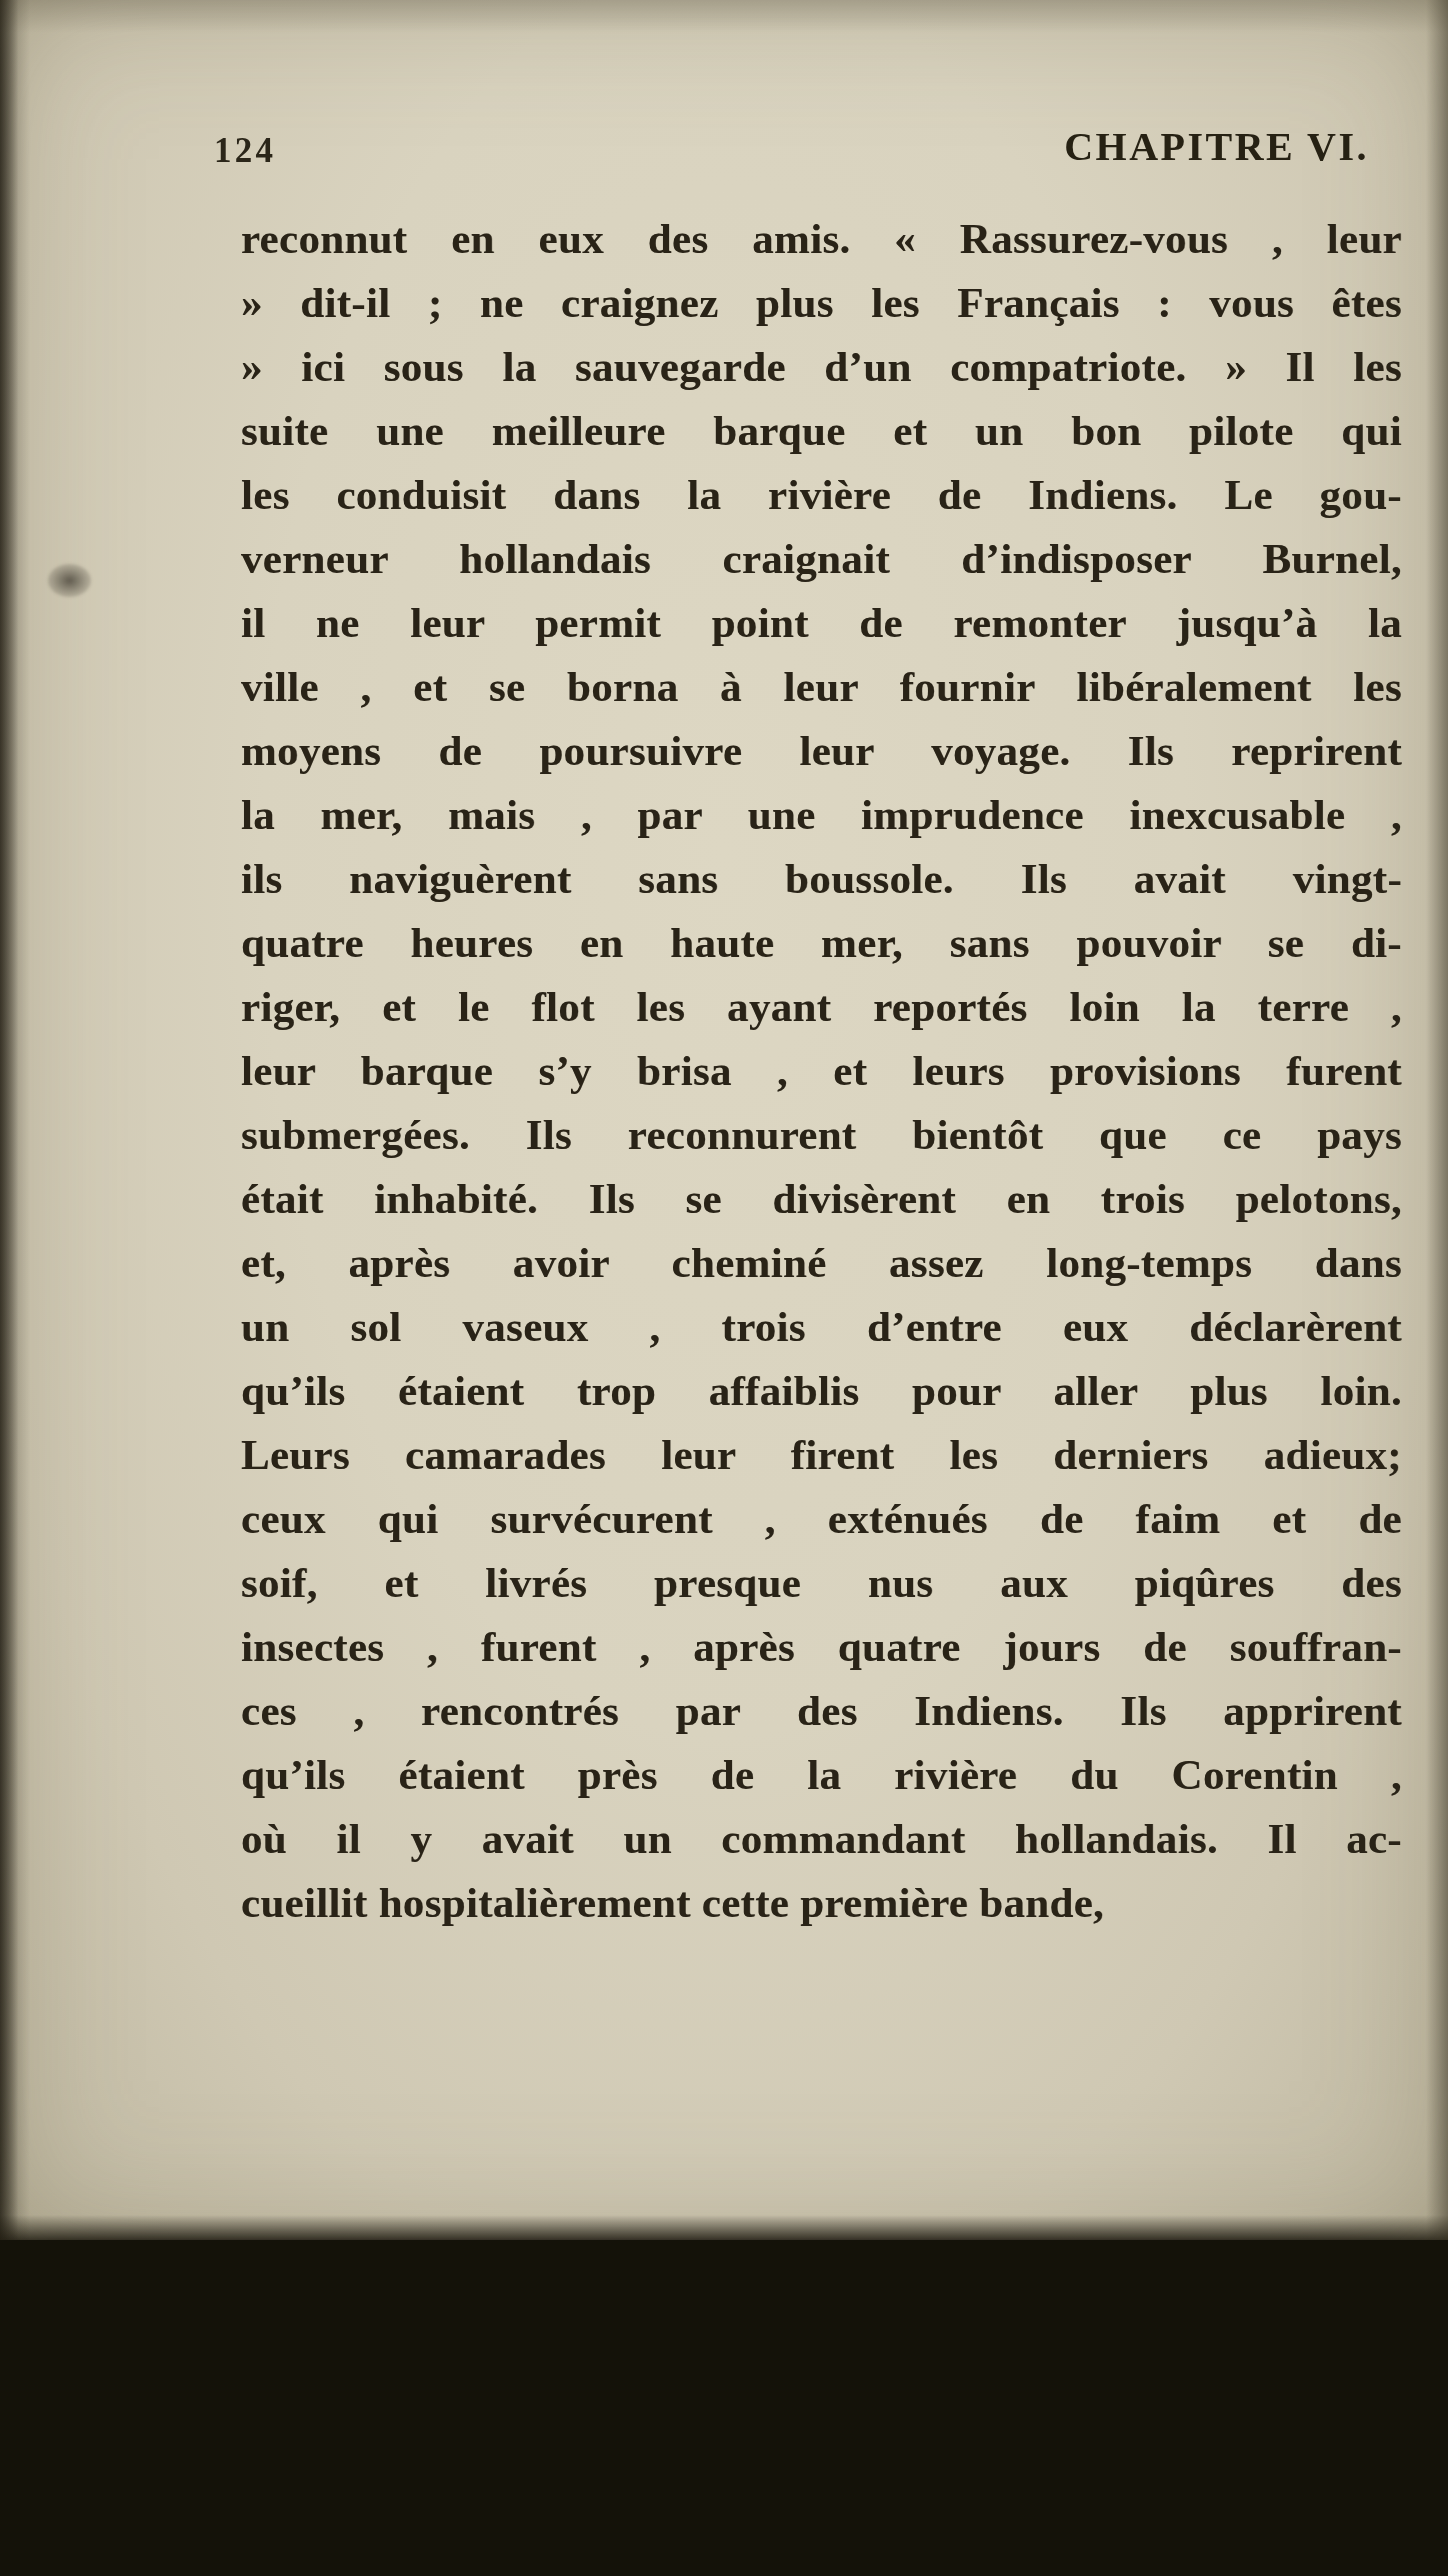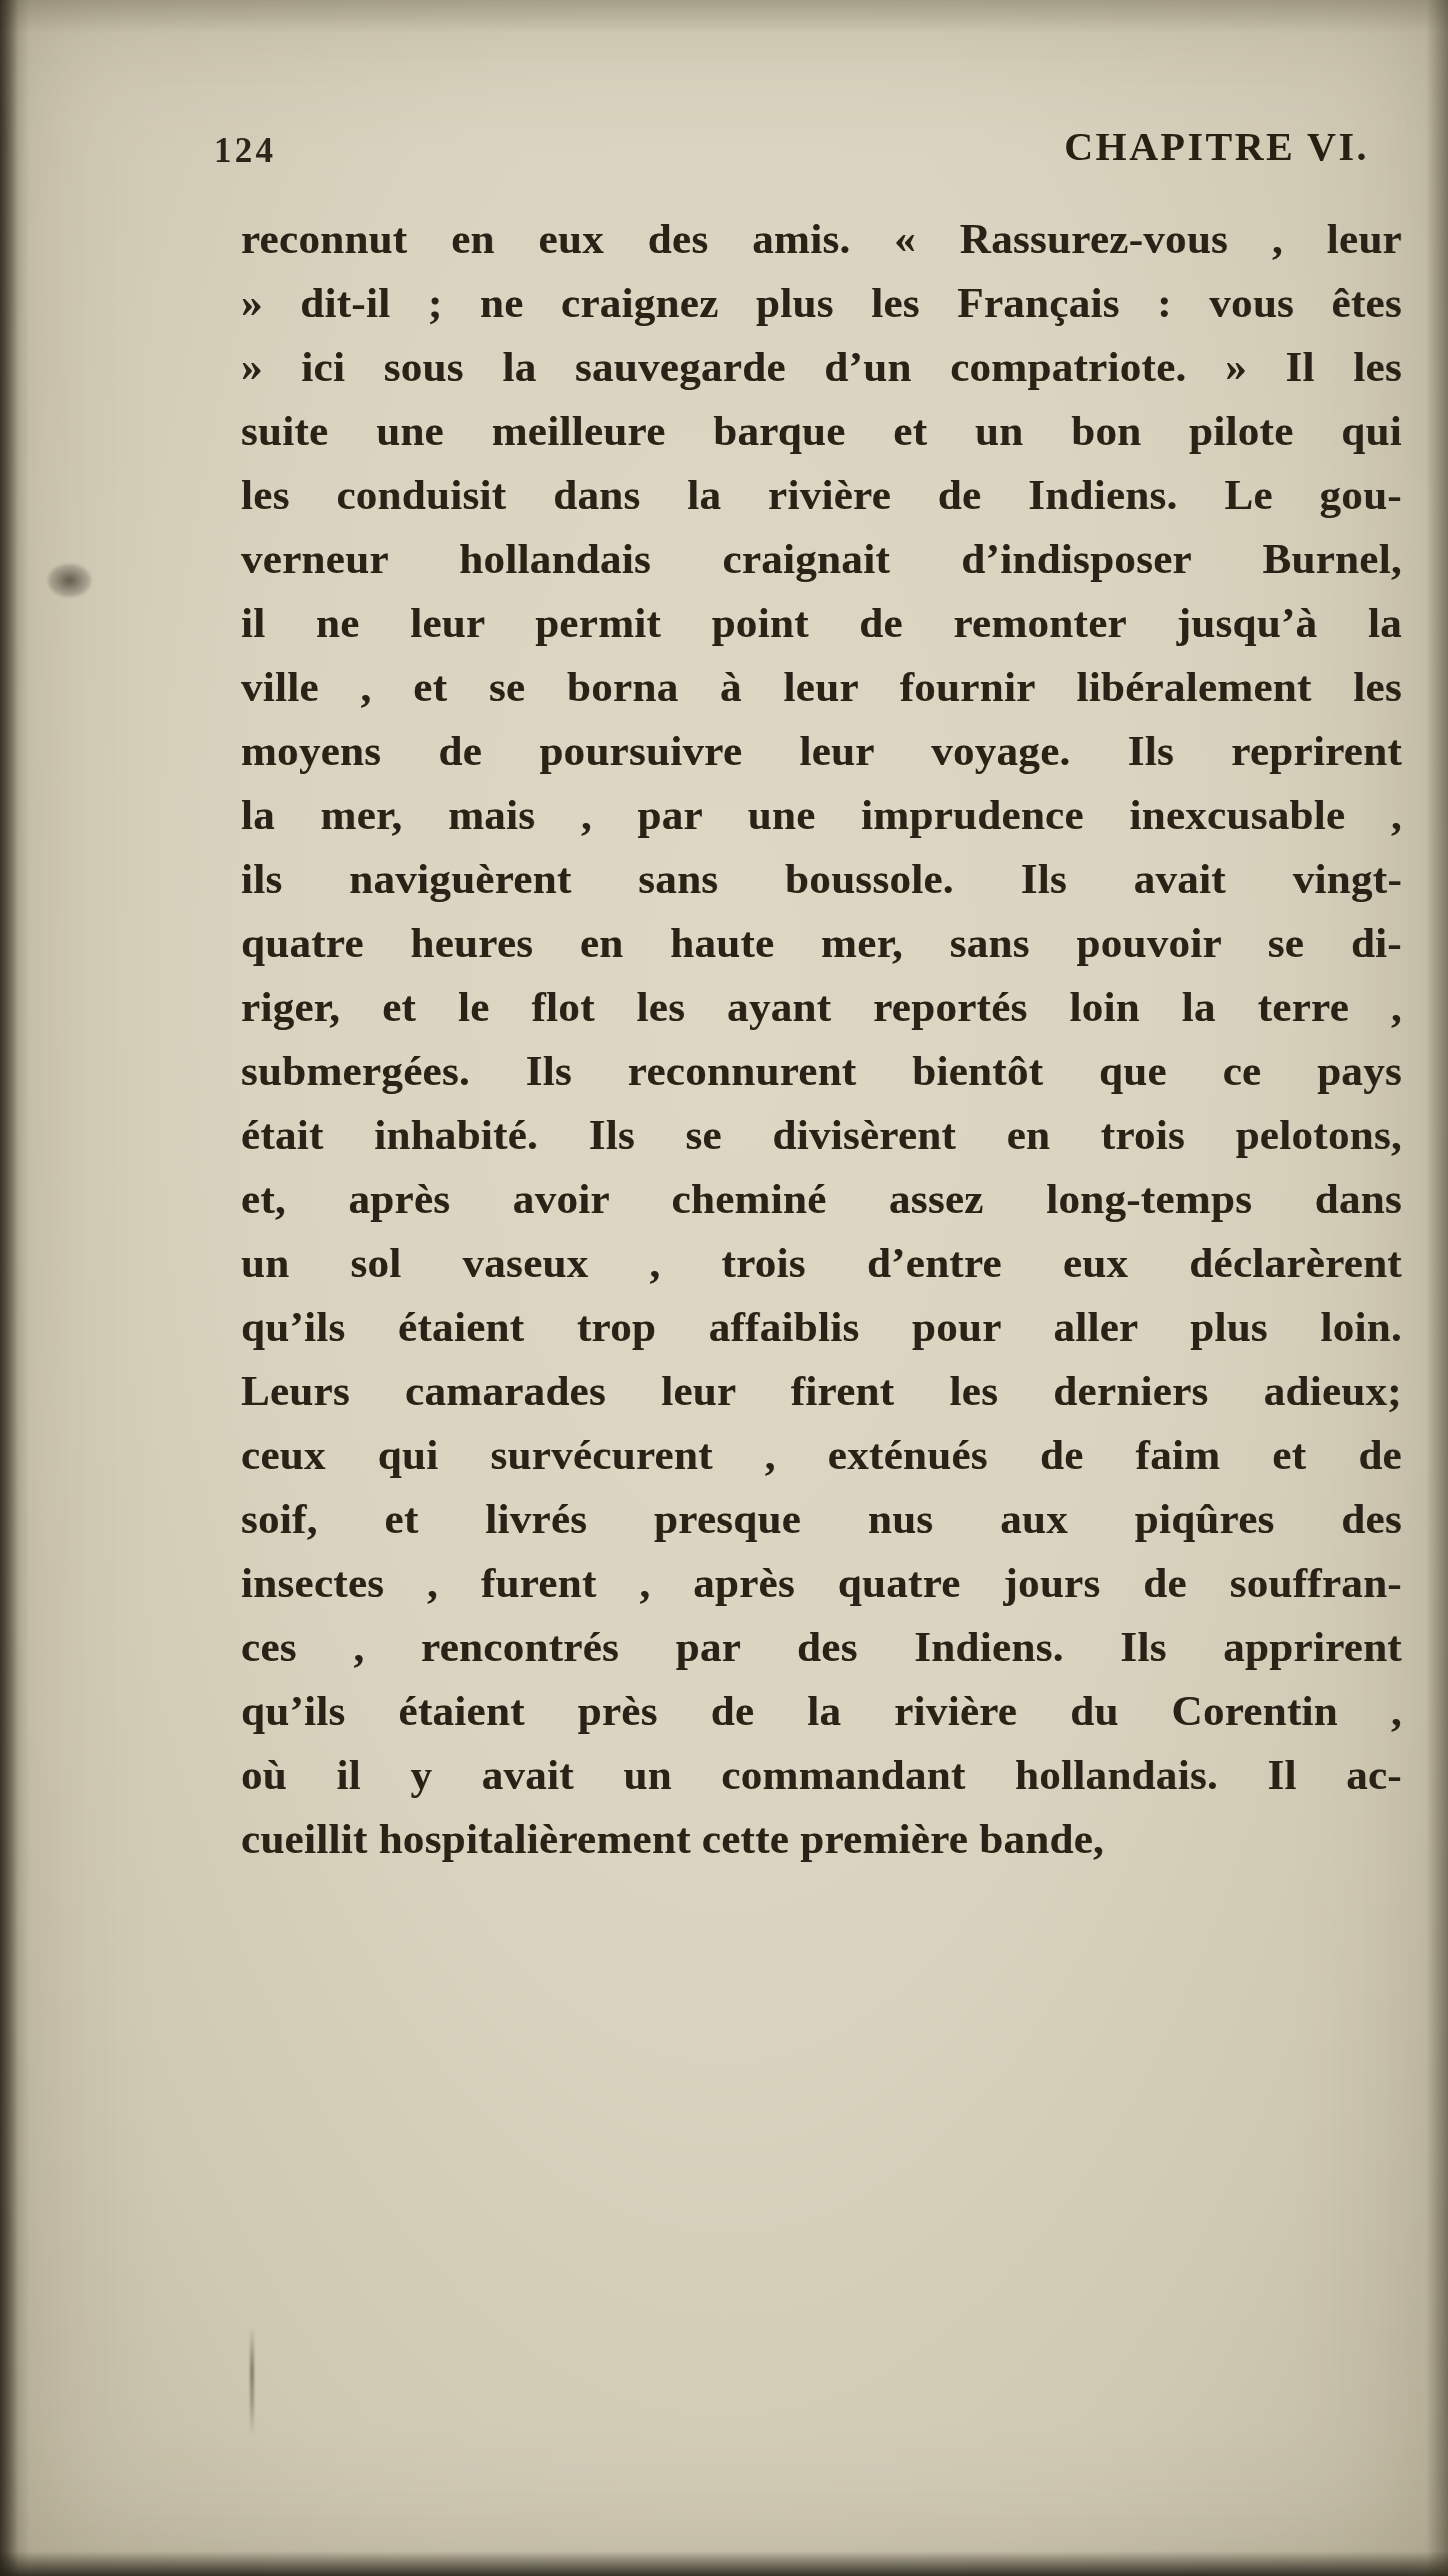--- a/index.html
+++ b/index.html
@@ -3,21 +3,21 @@
 <meta charset="utf-8">
 <style>
   html, body {
     margin: 0;
     padding: 0;
     background: #141209;
   }
   .scan {
     position: relative;
     width: 1448px;
-    height: 2576px;
+    height: 2240px;
     overflow: hidden;
     font-family: "Liberation Serif", "DejaVu Serif", serif;
     background:
       linear-gradient(to right, rgba(18,15,8,0.75) 0px, rgba(18,15,8,0) 18.4px),
       linear-gradient(to left, rgba(30,26,16,0.45) 0px, rgba(30,26,16,0) 22px),
       linear-gradient(to top, rgba(14,12,6,0.85) 0px, rgba(14,12,6,0) 25px),
       linear-gradient(to bottom, rgba(60,54,38,0.25) 0px, rgba(60,54,38,0) 33px),
       radial-gradient(ellipse at 50% 38%, #ddd7c3 0%, #d9d3bf 45%, #cfc8b3 75%, #beb7a0 100%);
     box-shadow: inset 0 0 133px rgba(110,100,72,0.35);
     color: #272216;
@@ -118,20 +118,21 @@
       <div class="text-line">suite une meilleure barque et un bon pilote qui</div>
       <div class="text-line">les conduisit dans la rivière de Indiens. Le gou-</div>
       <div class="text-line">verneur hollandais craignait d’indisposer Burnel,</div>
       <div class="text-line">il ne leur permit point de remonter jusqu’à la</div>
       <div class="text-line">ville , et se borna à leur fournir libéralement les</div>
       <div class="text-line">moyens de poursuivre leur voyage. Ils reprirent</div>
       <div class="text-line">la mer, mais , par une imprudence inexcusable ,</div>
       <div class="text-line">ils naviguèrent sans boussole. Ils avait vingt-</div>
       <div class="text-line">quatre heures en haute mer, sans pouvoir se di-</div>
       <div class="text-line">riger, et le flot les ayant reportés loin la terre ,</div>
+      <div class="text-line">leur barque s’y brisa , et leurs provisions furent</div>
       <div class="text-line">submergées. Ils reconnurent bientôt que ce pays</div>
       <div class="text-line">était inhabité. Ils se divisèrent en trois pelotons,</div>
       <div class="text-line">et, après avoir cheminé assez long-temps dans</div>
       <div class="text-line">un sol vaseux , trois d’entre eux déclarèrent</div>
       <div class="text-line">qu’ils étaient trop affaiblis pour aller plus loin.</div>
       <div class="text-line">Leurs camarades leur firent les derniers adieux;</div>
       <div class="text-line">ceux qui survécurent , exténués de faim et de</div>
       <div class="text-line">soif, et livrés presque nus aux piqûres des</div>
       <div class="text-line">insectes , furent , après quatre jours de souffran-</div>
       <div class="text-line">ces , rencontrés par des Indiens. Ils apprirent</div>

